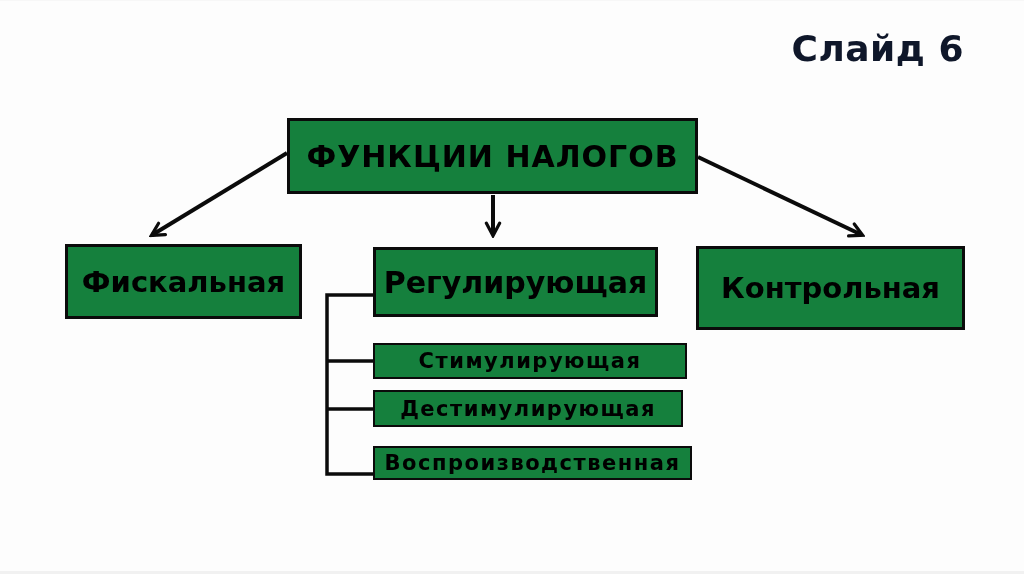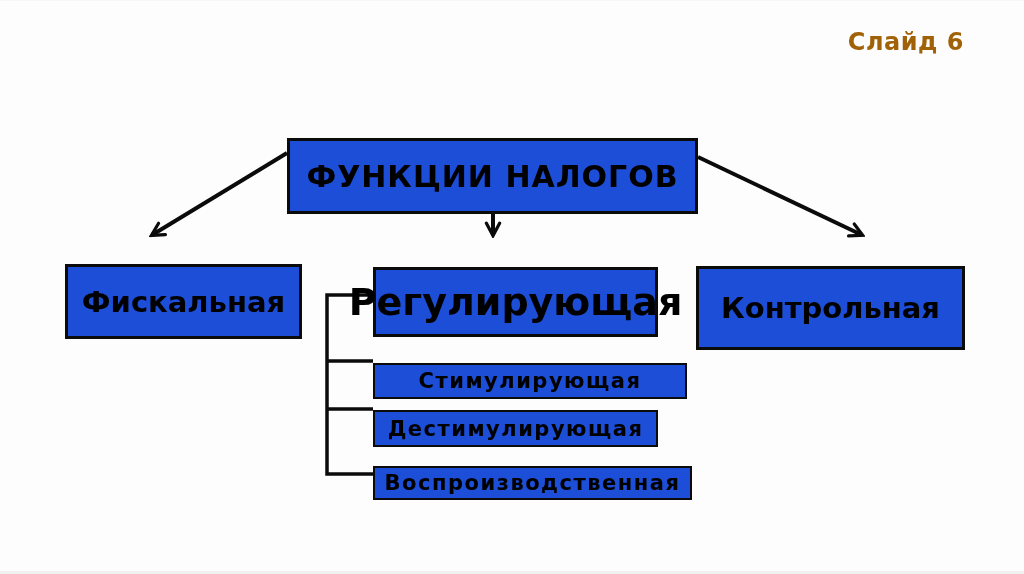--- a/index.html
+++ b/index.html
@@ -23,74 +23,73 @@
     left: 0;
     bottom: 0;
     width: 100%;
     height: 3px;
     background: #f1f1f1;
   }
   .slide-number {
     position: absolute;
     top: 27px;
     right: 60px;
-    font-size: 24px;
+    font-size: 36px;
     font-weight: 700;
     letter-spacing: 0.5px;
-    color: #a16207;
+    color: #0f172a;
     white-space: nowrap;
   }
   .connectors {
     position: absolute;
     left: 0;
     top: 0;
     width: 1024px;
     height: 574px;
     pointer-events: none;
   }
   .box {
     position: absolute;
     box-sizing: border-box;
-    background: #1d4ed8;
+    background: #15803d;
     border: 3px solid #0b0b0b;
     display: flex;
     align-items: center;
     justify-content: center;
     text-align: center;
     font-weight: 700;
     white-space: nowrap;
-    margin-top: 20px;
   }
   .box-root {
     left: 287px; top: 117px; width: 411px; height: 76px;
     font-size: 30px;
     letter-spacing: 1px;
   }
   .box-fiscal {
     left: 65px; top: 243px; width: 237px; height: 75px;
     font-size: 29px;
   }
   .box-regulating {
     left: 373px; top: 246px; width: 285px; height: 70px;
-    font-size: 38px;
+    font-size: 30px;
   }
   .box-control {
     left: 696px; top: 245px; width: 269px; height: 84px;
     font-size: 29px;
   }
   .box-sub {
     border-width: 2.5px;
     font-size: 21px;
     letter-spacing: 1.5px;
   }
   .box-stimulating {
     left: 373px; top: 342px; width: 314px; height: 36px; text-align: center;
   }
   .box-destimulating {
-    left: 373px; top: 389px; width: 285px; height: 37px;
+    left: 373px; top: 389px; width: 310px; height: 37px;
   }
   .box-reproduction {
     left: 373px; top: 445px; width: 319px; height: 34px;
   }
 </style>
 </head>
 <body>
 
 <div class="slide">
 

